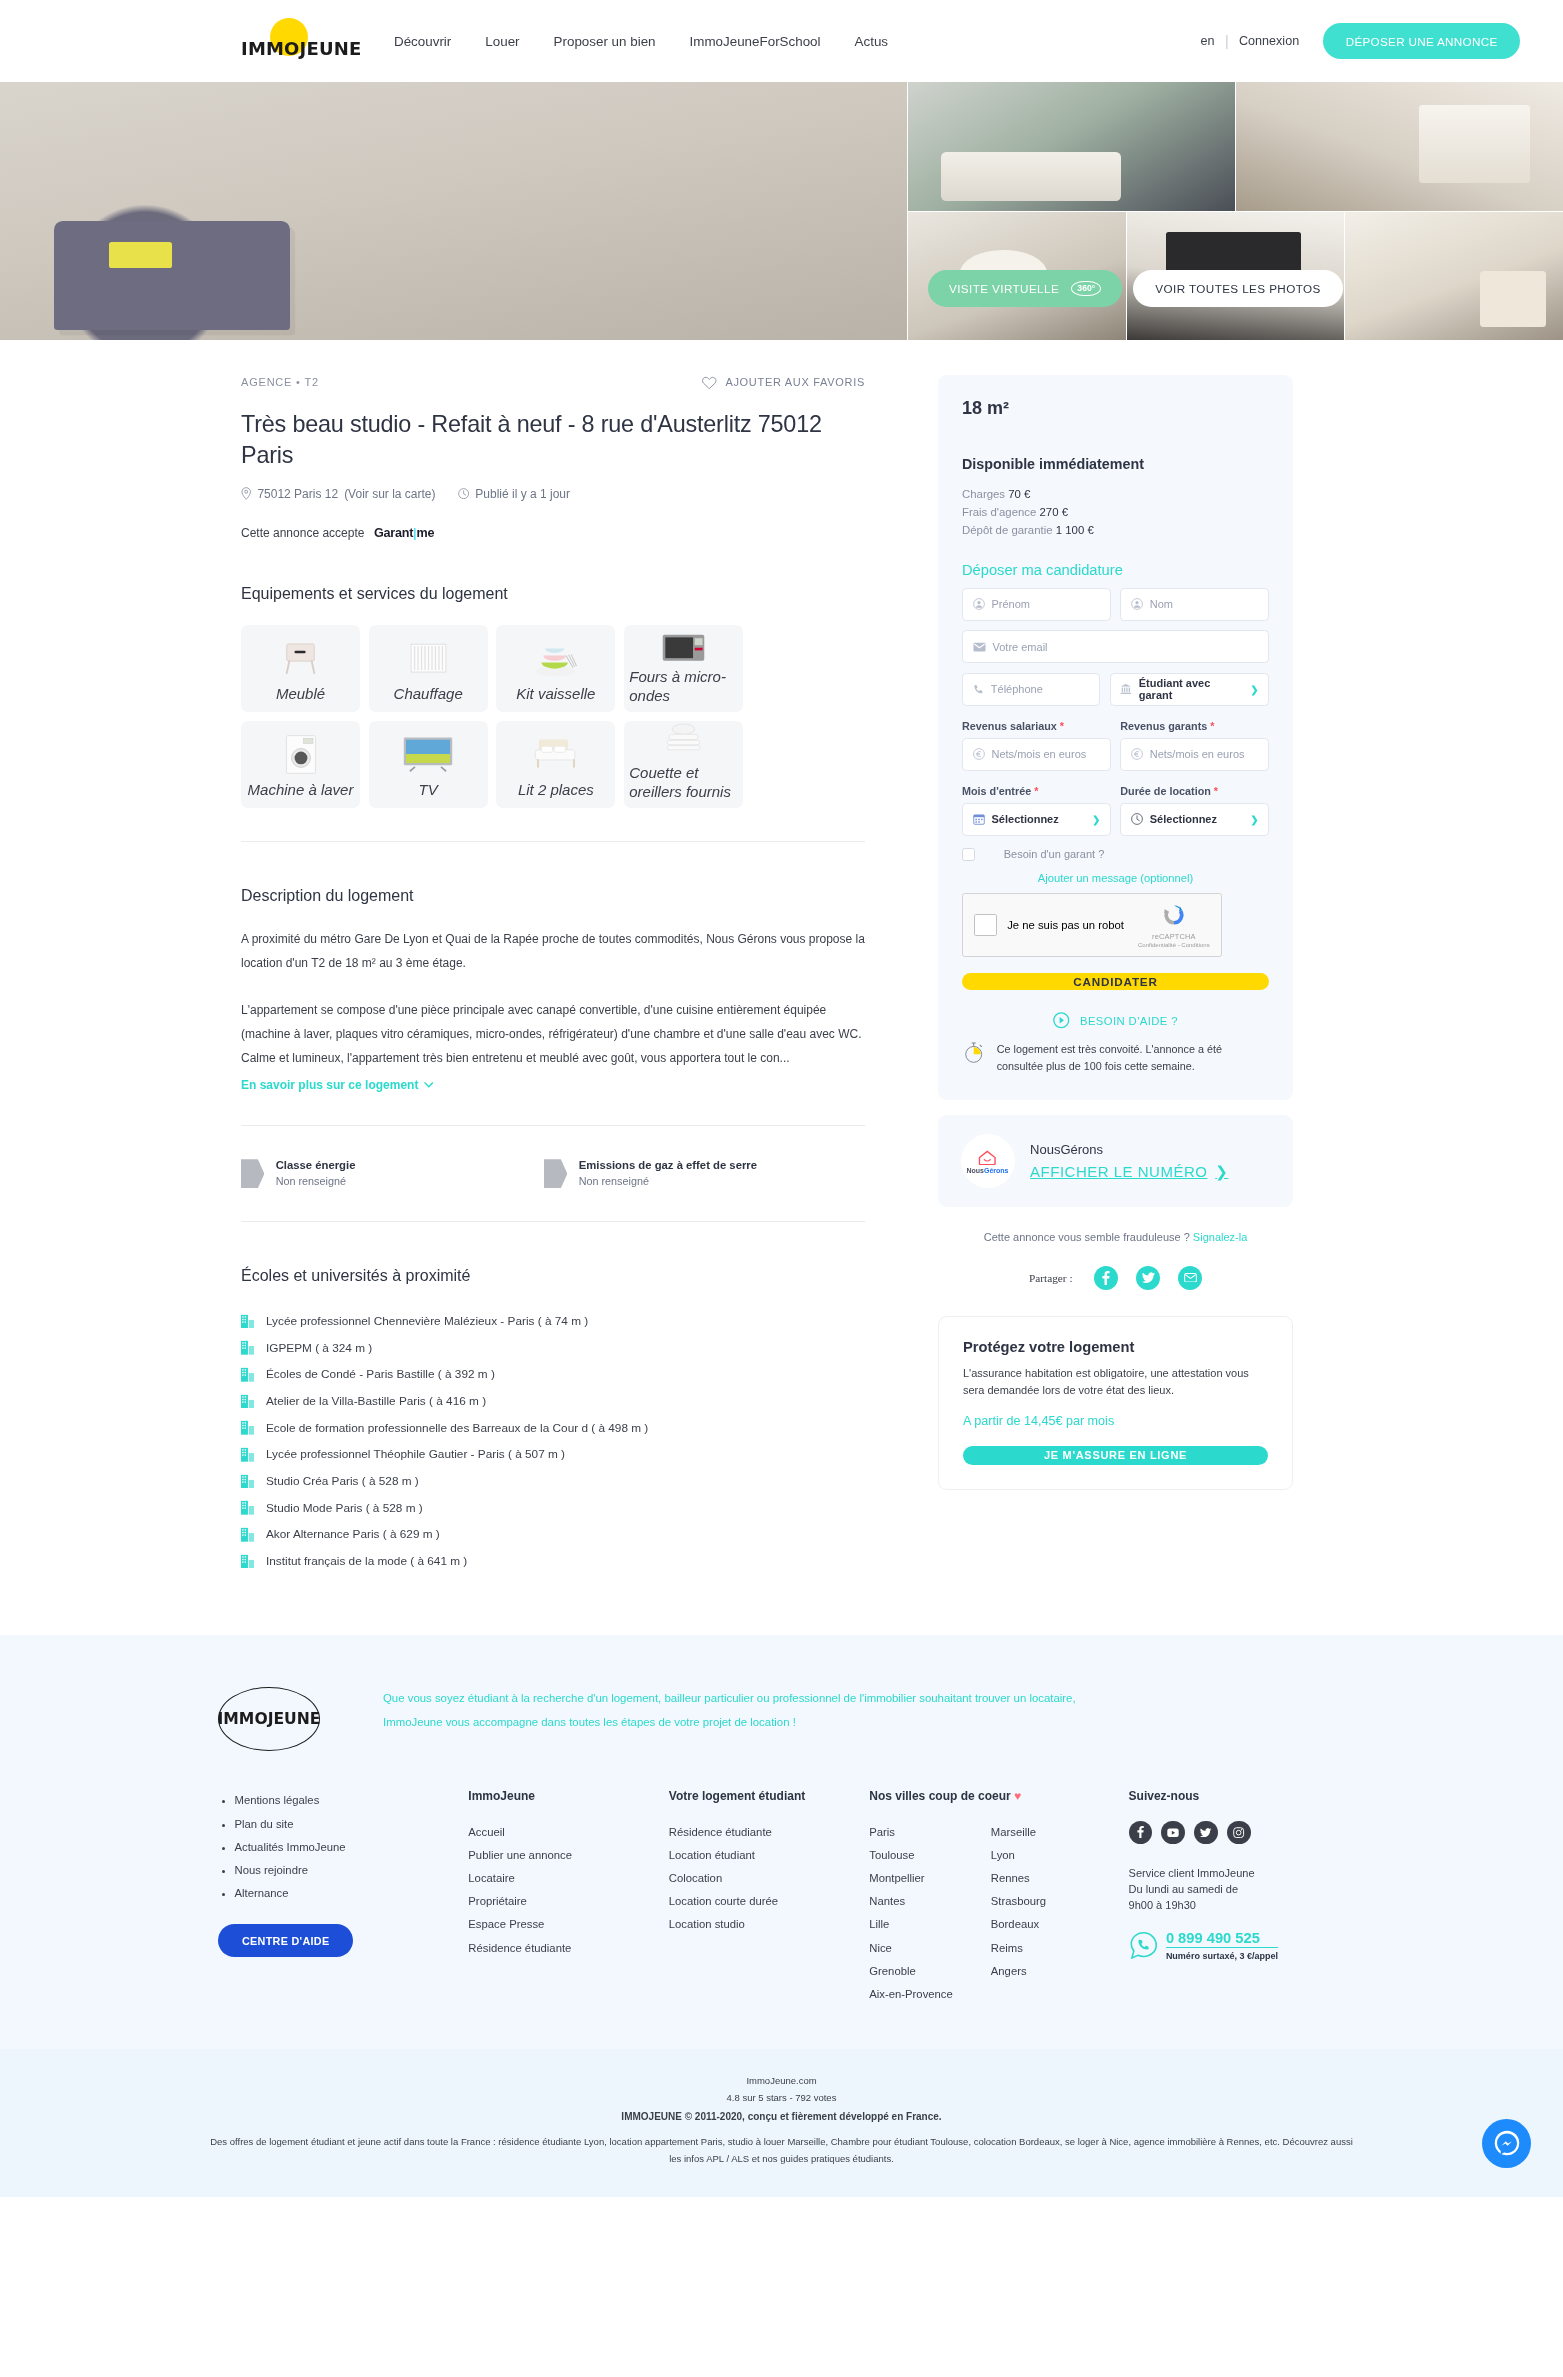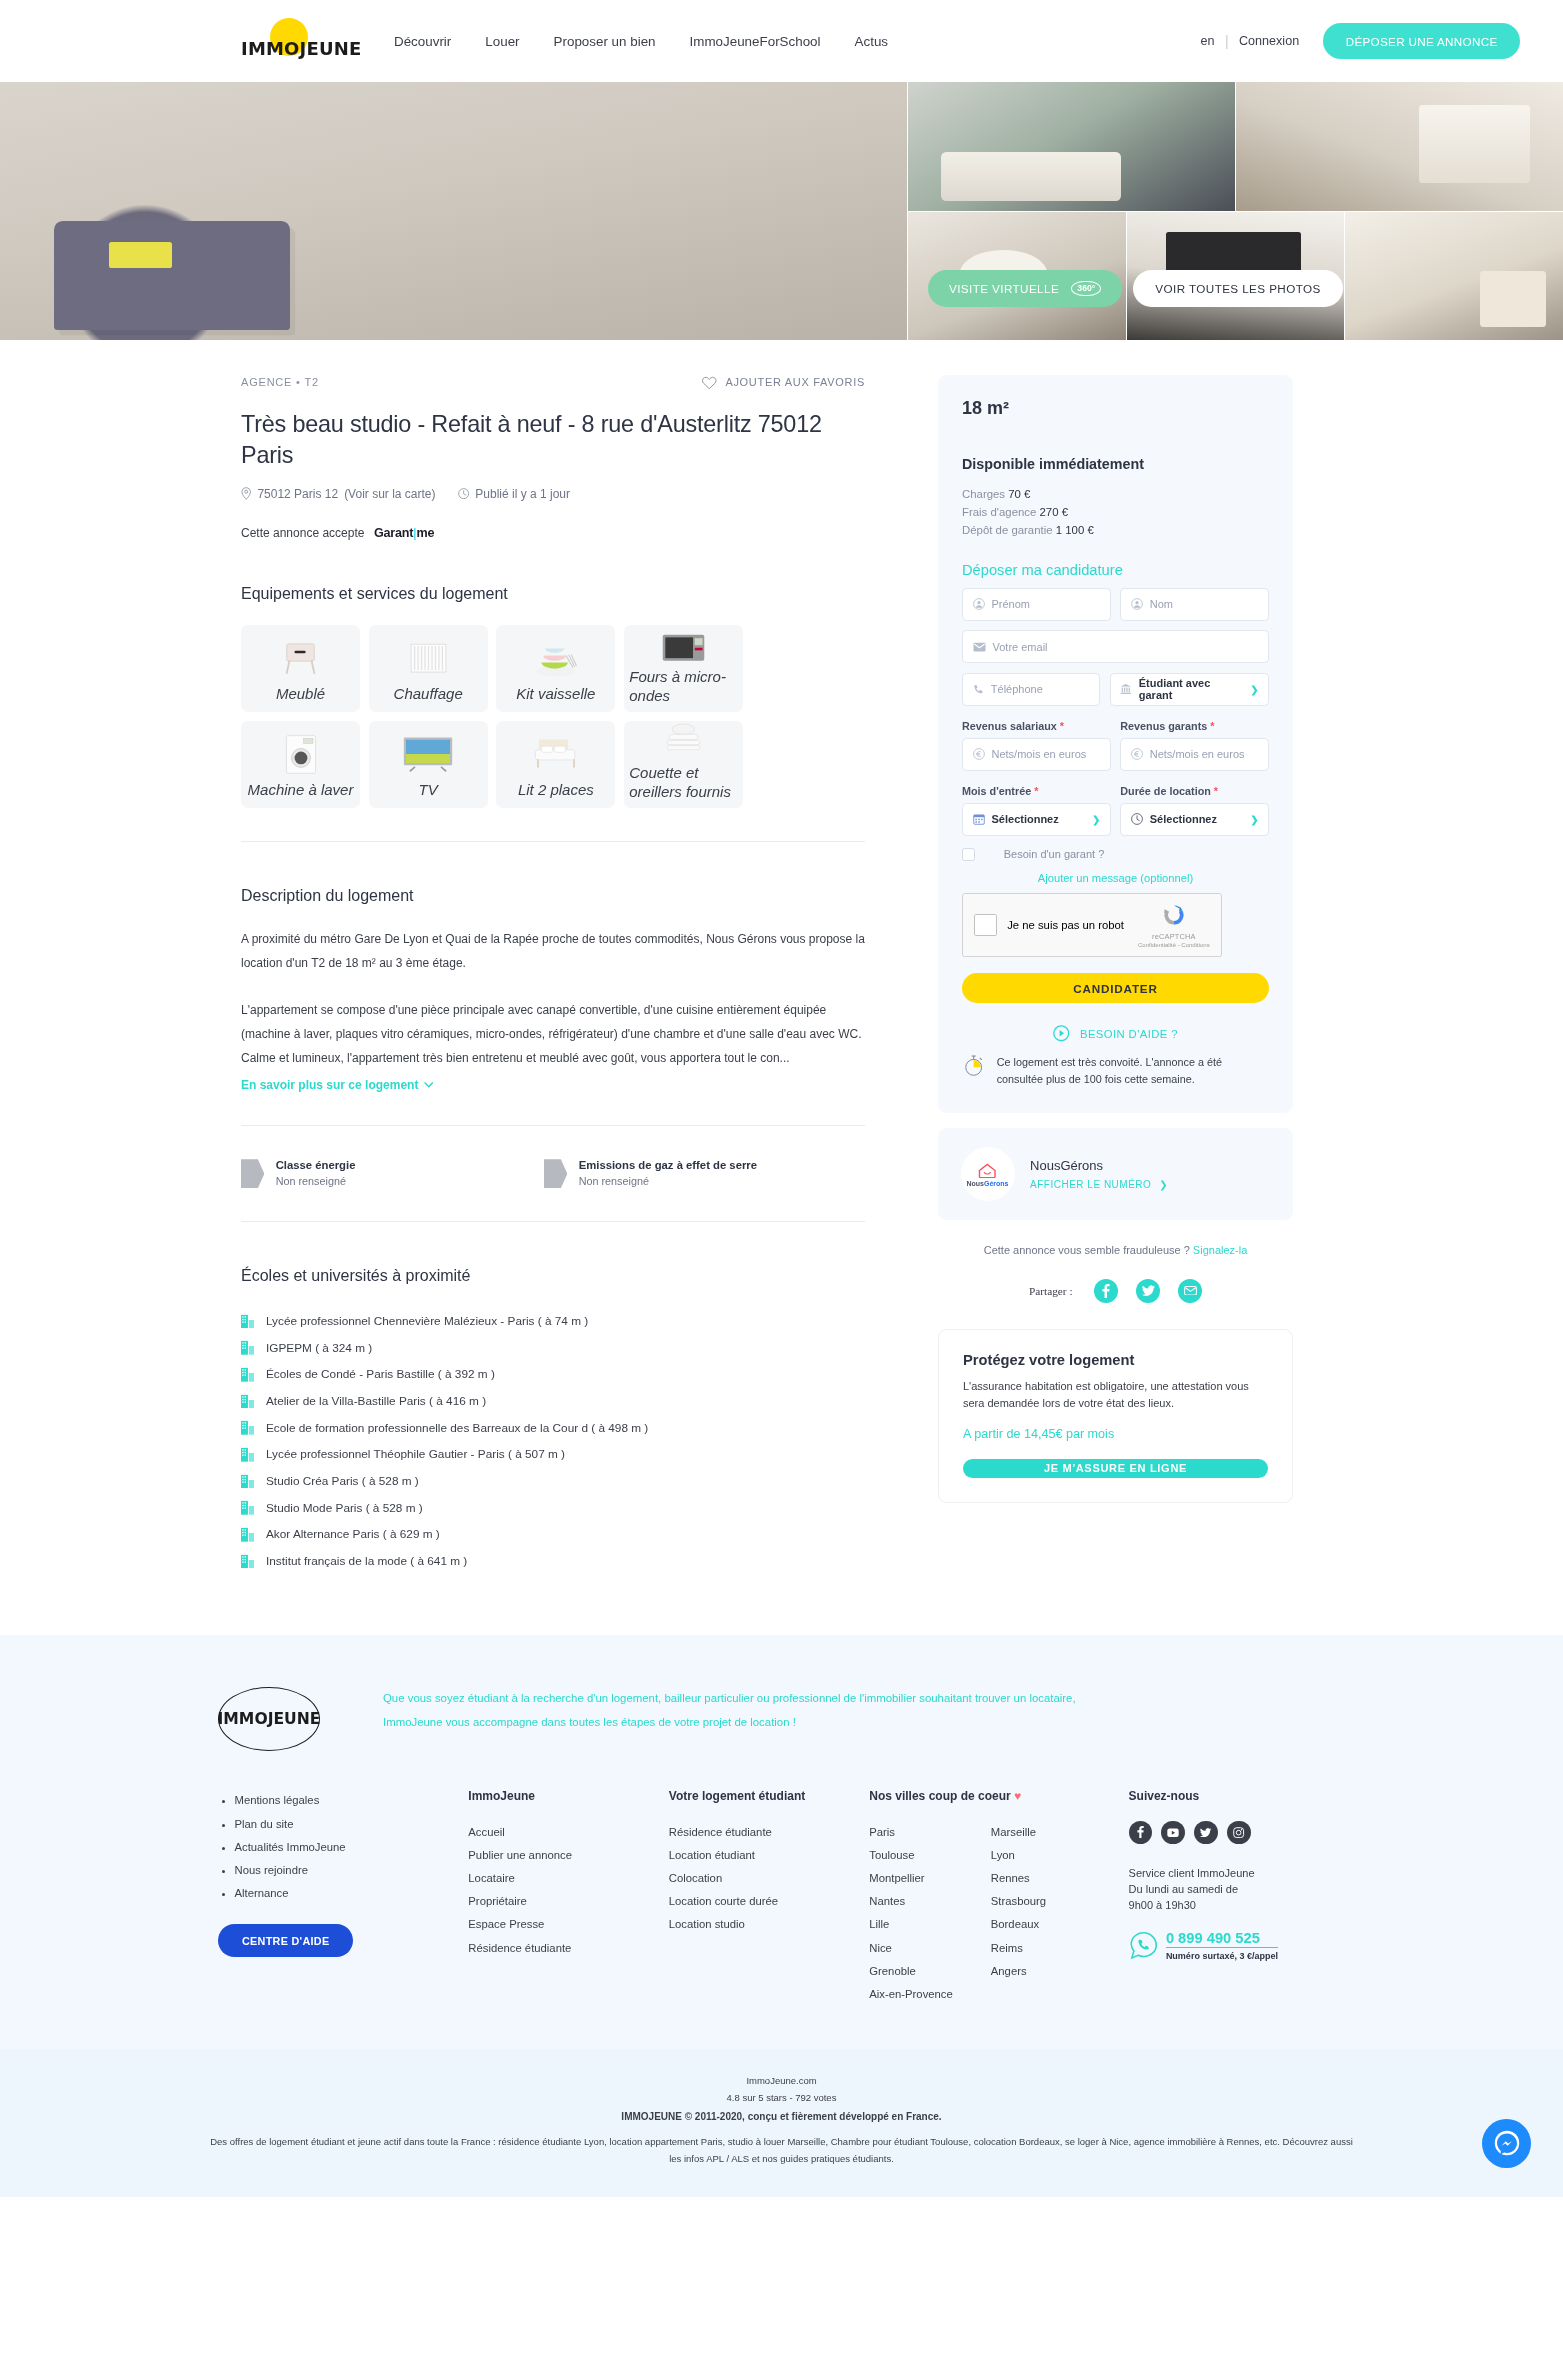--- a/index.html
+++ b/index.html
@@ -192,32 +192,32 @@
   }
   .cap-box { width: 22.5px; height: 22.5px; background: #fff; border: 1.7px solid #c1c1c1; border-radius: 1.7px; flex: none;}
   .cap-txt { font-size: 11.3px; color: #000; }
   .cap-right { margin-left: auto; text-align: center; }
   .cap-logo { width: 26px; height: 26px; margin: 0 auto; }
   .cap-brand { font-size: 7.4px; color: #9b9b9b; margin-top: 1.7px; letter-spacing: 0.2px;}
   .cap-links { font-size: 6px; color: #9b9b9b; margin-top: 0.9px; }
 
   .btn-candidater {
     width: 100%; margin-top: 16.5px; background: #FFD900; border: none; border-radius: 21px;
-    height: 30px; font-size: 11.7px; font-weight: 700; letter-spacing: 0.8px; color: #2e3443; cursor: pointer;
+    height: 17px; font-size: 11.7px; font-weight: 700; letter-spacing: 0.8px; color: #2e3443; cursor: pointer;
   }
   .aide { display: flex; align-items: center; justify-content: center; gap: 10.4px; margin-top: 22px;
     color: #2bd9cd; font-size: 11.3px; letter-spacing: 0.4px; cursor: pointer; }
   .hot { display: flex; gap: 11.3px; margin-top: 12px; align-items: flex-start; }
   .hot-txt { font-size: 10.8px; color: #3b3f49; line-height: 1.55; }
 
   .agency-card { background: #f5f8fd; border-radius: 8.7px; padding: 19px 22.5px; margin-top: 14.7px; display: flex; align-items: center; gap: 15.6px; }
   .agency-logo { width: 54px; height: 54px; border-radius: 50%; background: #fff; display: flex; flex-direction: column;
     align-items: center; justify-content: center; flex: none; }
   .ag-name { font-size: 13px; color: #2e3443; }
-  .ag-phone { font-size: 10px; letter-spacing: 0.5px; color: #2bd9cd; margin-top: 6px; display: flex; align-items: center; gap: 7.8px; cursor: pointer; }
+  .ag-phone { font-size: 15px; letter-spacing: 0.5px; color: #2bd9cd; margin-top: 6px; display: flex; align-items: center; gap: 7.8px; cursor: pointer; text-decoration: underline; }
 
   .fraud { text-align: center; font-size: 11px; color: #6e7587; margin-top: 24px; }
   .fraud a { color: #2bd9cd; text-decoration: none; }
   .share { display: flex; align-items: center; justify-content: center; gap: 18px; margin-top: 22.5px; font-family: Liberation Serif, serif; }
   .share-lbl { font-size: 11.3px; color: #3b3f49; margin-right: 3.5px; }
   .soc { width: 24px; height: 24px; border-radius: 50%; background: #2bd9cd; display: flex; align-items: center; justify-content: center; color: #fff; cursor: pointer;}
 
   .insure { background: #fff; border: 0.9px solid #edeff3; border-radius: 8.7px; padding: 22.5px 24px 24px; margin-top: 26px; }
   .ins-h { font-size: 14.7px; font-weight: 700; color: #2e3443; }
   .ins-p { font-size: 11px; color: #3b3f49; line-height: 1.6; margin-top: 9.5px; }

